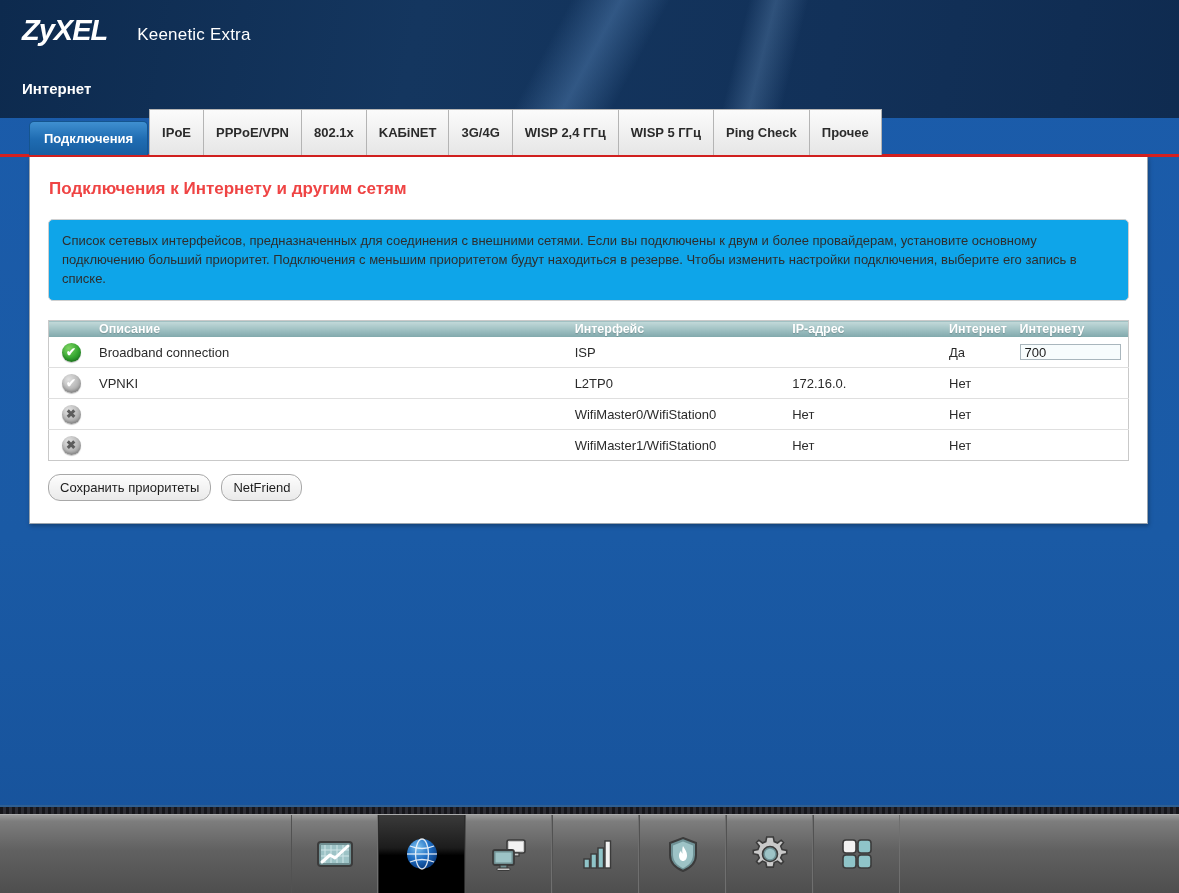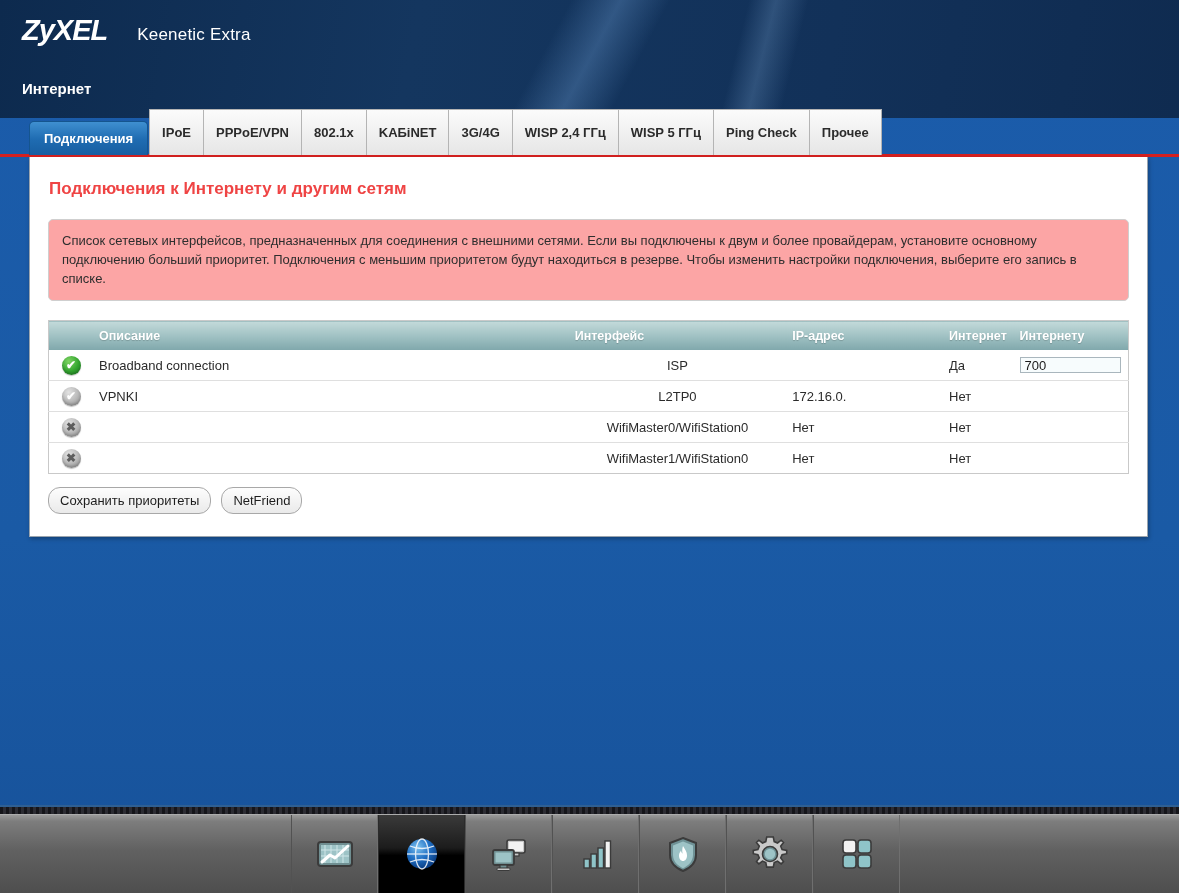--- a/index.html
+++ b/index.html
@@ -113,21 +113,21 @@
     box-shadow: 1px 2px 4px rgba(0,0,0,0.28);
   }
   .panel-title {
     font-size: 17px;
     font-weight: bold;
     color: #ef4444;
     padding: 4px 0 0 1px;
     margin-bottom: 20px;
   }
   .infobox {
-    background: #fca5a5;
+    background: #0ea5e9;
     border: 1px solid #cfcfcf;
     border-radius: 5px;
     padding: 11px 13px 12px 13px;
     font-size: 13px;
     line-height: 1.47;
     color: #2e2e2e;
     margin-bottom: 19px;
   }
 
   
@@ -136,38 +136,38 @@
     border-collapse: collapse;
     font-size: 13px;
     border: 1px solid #c9c9c9;
   }
   table.conn thead th {
     background: linear-gradient(180deg, #c3dada 0%, #9dbfc1 55%, #7fa7ab 100%);
     color: #ffffff;
     font-size: 12.5px;
     font-weight: bold;
     text-align: left;
-    height: 29px;
+    height: 16px;
     padding: 0 6px;
     border: none;
     text-shadow: 0 1px 1px rgba(0,0,0,0.18);
     white-space: nowrap;
   }
   table.conn tbody td {
     height: 31px;
     padding: 0 6px;
     border-bottom: 1px solid #dfdfdf;
     color: #2b2b2b;
     vertical-align: middle;
     background: #ffffff;
   }
   table.conn tbody tr:last-child td { border-bottom: none; }
   .col-status { width: 44px; text-align: center; }
   .col-desc   { width: 470px; }
-  .col-iface  { width: 215px; text-align: center; }
+  .col-iface  { width: 215px; }
   .col-ip     { width: 155px; }
   .col-inet   { width: 56px; }
   .col-prio   { width: 110px; }
 
   
   .sicon {
     display: inline-block;
     width: 19px; height: 19px;
     border-radius: 50%;
     position: relative;

